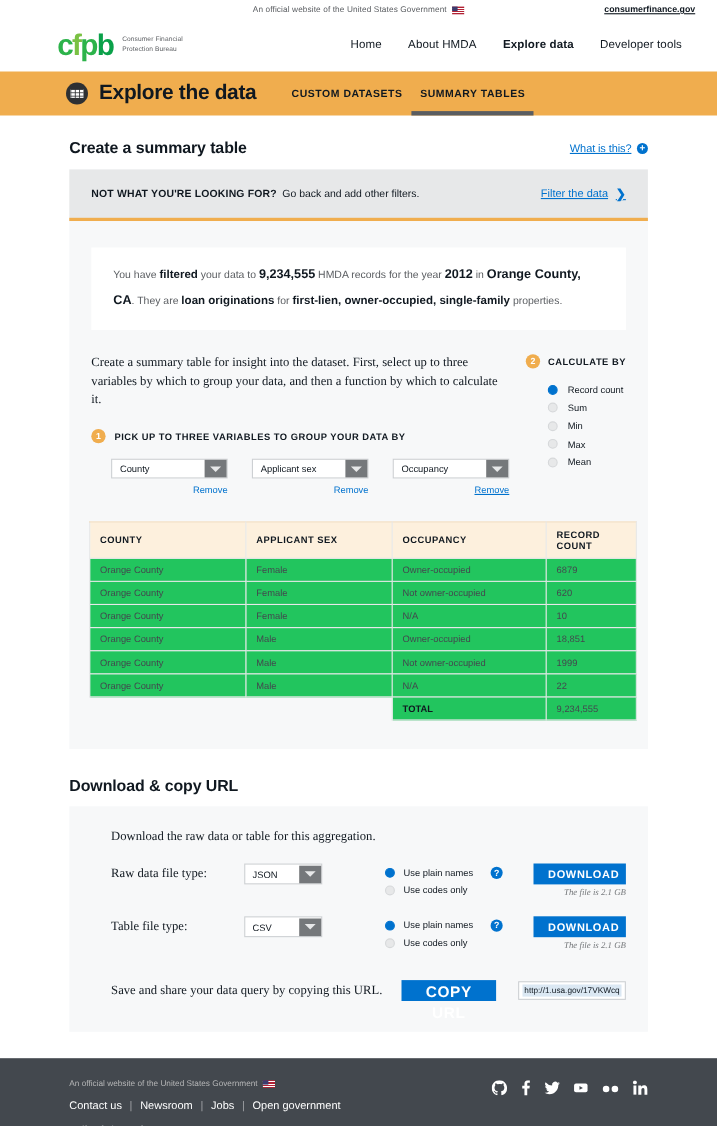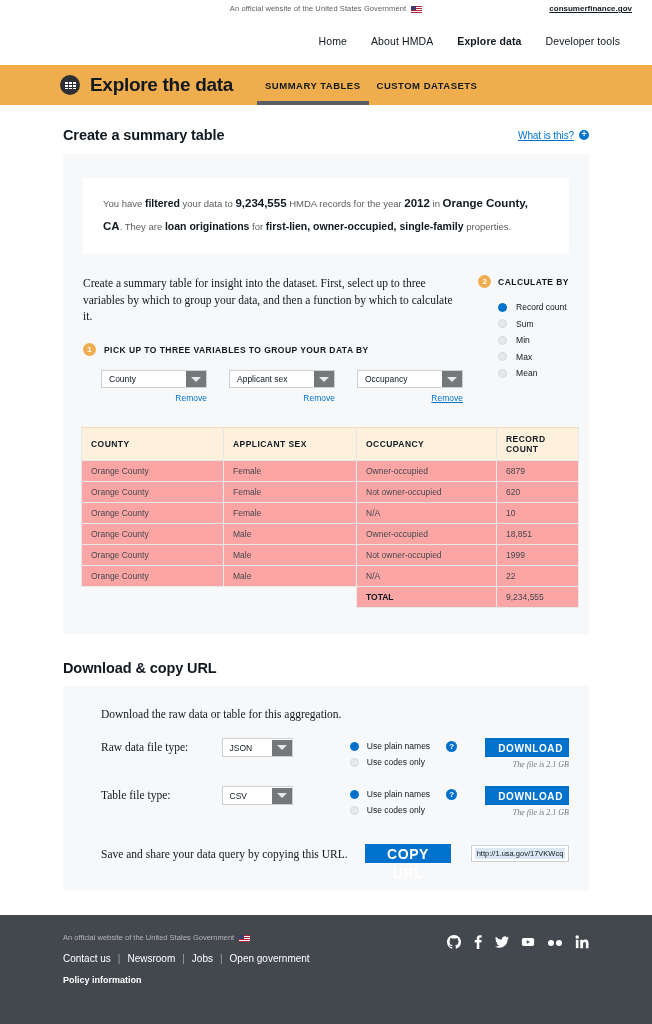--- a/index.html
+++ b/index.html
@@ -164,21 +164,21 @@
 
   
   .tablewrap { margin: 24px 18px 0; }
   table.summary { border-collapse:collapse; width:100%; table-layout:fixed; }
   table.summary th {
     background:#fdf0dd; font-size:8.5px; font-weight:bold; letter-spacing:.45px;
     text-align:left; padding:6px 9px; color:#101820; border:1px solid #e7e8e9;
     border-top:1px solid #f4dcba;
   }
   table.summary td {
-    background:#fca5a5; font-size:8.5px; padding:5px 9px; color:#43484e;
+    background:#22c55e; font-size:8.5px; padding:5px 9px; color:#43484e;
     border:1px solid #e7e8e9; height:17.5px;
   }
   table.summary col.c1{width:142px}
   table.summary col.c2{width:133px}
   table.summary col.c3{width:140px}
   table.summary col.c4{width:82px}
   tr.totalrow td.empty { background:transparent; border:none; }
   tr.totalrow td.tot-lbl { font-weight:bold; color:#101820; font-size:8.5px; }
 
   
@@ -241,50 +241,65 @@
 
 <div class="page">
 
   <div class="gov-banner">
     <span class="gb-text">An official website of the United States Government</span>
     <span class="flag"></span>
     <a class="gov-right" href="#">consumerfinance.gov</a>
   </div>
 
   <div class="mainnav">
+    <div class="logo-wrap">
+      <div class="cfpb-logo"><span class="c1">c</span><span class="c2">f</span><span class="c3">p</span><span class="c4">b</span></div>
+      <div class="logo-tag">
+        <div>Consumer Financial</div>
+        <div>Protection Bureau</div>
+      </div>
+    </div>
     <div class="nav-links">
       <a href="#">Home</a>
       <a href="#">About HMDA</a>
       <a href="#" class="active">Explore data</a>
       <a href="#">Developer tools</a>
     </div>
   </div>
 
   <div class="hero">
     <div class="hero-icon">
         <div class="grid"></div>
       </div>
     <div class="hero-title">Explore the data</div>
     <div class="hero-tabs">
+      <a href="#" class="hero-tab">CUSTOM DATASETS</a>
       <a href="#" class="hero-tab active">SUMMARY TABLES</a>
-      <a href="#" class="hero-tab">CUSTOM DATASETS</a>
     </div>
   </div>
 
   <div class="content">
     <div class="inner">
 
       <div class="page-title">
         <span>Create a summary table</span>
         <a href="#" class="whatis">
           <span>What is this?</span>
           <span class="plus-ico">+</span>
         </a>
       </div>
 
+      <div class="notice">
+        <span class="notice-strong">NOT WHAT YOU'RE LOOKING FOR?</span>
+        <span class="notice-rest">Go back and add other filters.</span>
+        <a href="#" class="notice-link">
+          <span>Filter the data</span>
+          <span class="chev">❯</span>
+        </a>
+      </div>
 
       <div class="grayzone">
 
         <div class="filterbox">
           <span>You have </span><b>filtered</b><span> your data to </span><span class="big">9,234,555</span><span> HMDA records for the year </span><span class="big">2012</span><span> in </span><span class="big">Orange County, CA</span><span>. They are </span><b>loan originations</b><span> for </span><b>first-lien, owner-occupied, single-family</b><span> properties.</span>
         </div>
 
         <div class="intro-row">
           <div class="intro-left">
             <div class="intro-text">Create a summary table for insight into the dataset. First, select up to three variables by which to group your data, and then a function by which to calculate it.</div>

